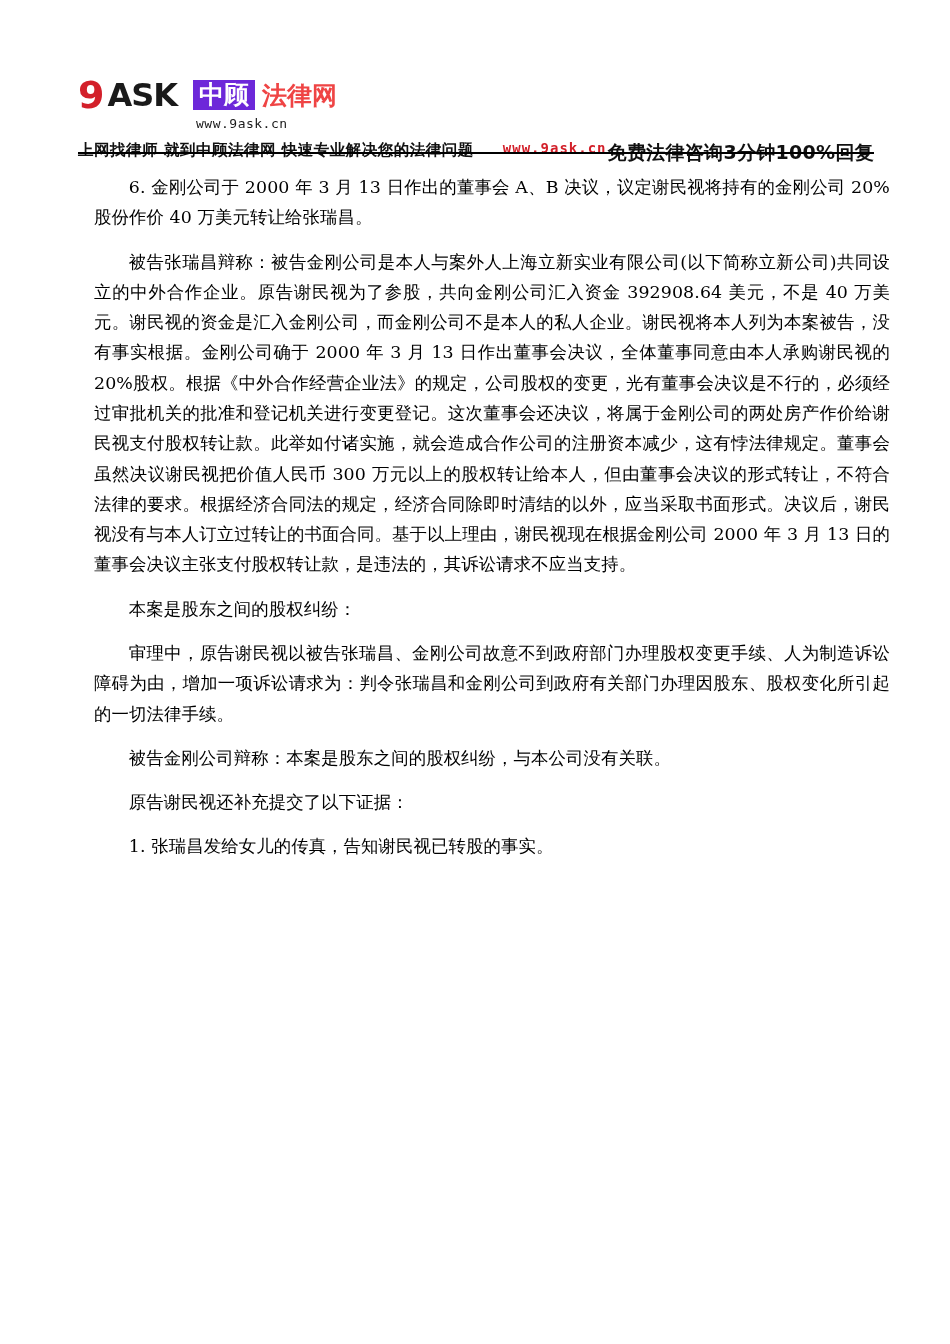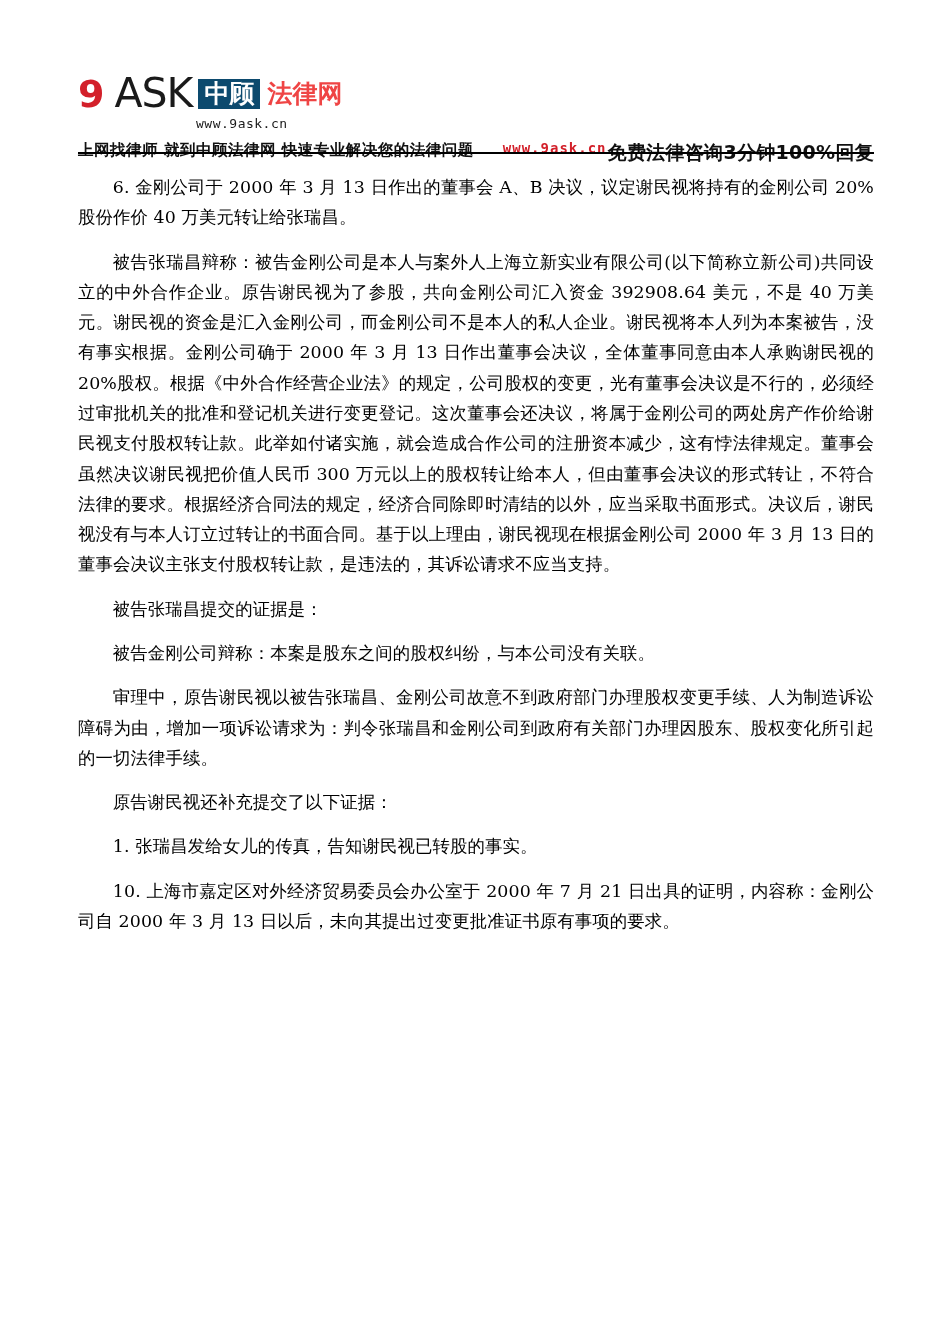--- a/index.html
+++ b/index.html
@@ -43,34 +43,34 @@
   }
   .logo-9 {
     position: relative;
     font-size: 38px;
     font-weight: bold;
     color: #d3202a;
     line-height: 1;
     letter-spacing: -1px;
   }
   .logo-ask {
-    font-size: 41px;
-    font-weight: normal;
+    font-size: 32px;
+    font-weight: bold;
     color: #1a1a1a;
     line-height: 1;
     letter-spacing: -1px;
-    margin-left: 11px;
+    margin-left: 4px;
   }
   .logo-cn {
-    background: #0c4a6e;
+    background: #6d28d9;
     color: #ffffff;
     font-size: 25px;
     font-weight: bold;
     padding: 2px 6px 3px 6px;
-    margin-left: 6px;
+    margin-left: 16px;
     line-height: 1;
   }
   .logo-fl {
     color: #ef4444;
     font-size: 25px;
     font-weight: bold;
     margin-left: 7px;
     line-height: 1;
   }
   .logo-url {
@@ -111,21 +111,21 @@
     left: 0;
     bottom: 0;
     width: 796px;
     height: 2px;
     background: #000000;
   }
 
   
   .content {
     position: absolute;
-    left: 78px;
+    left: 94px;
     top: 172px;
     width: 796px;
   }
   p.para {
     margin: 0 0 14px 0;
     font-size: 17.4px;
     line-height: 1.74;
     text-align: justify;
     text-justify: inter-ideograph;
     text-indent: 2em;
@@ -154,21 +154,20 @@
       <span class="tagline-left">上网找律师  就到中顾法律网  快速专业解决您的法律问题</span>
       <span class="tagline-mid">www.9ask.cn</span>
       <span class="tagline-right">免费法律咨询3分钟100%回复</span>
     </div>
     <div class="banner-rule"></div>
   </div>
 
   <div class="content">
     <p class="para">6. 金刚公司于 2000 年 3 月 13 日作出的董事会 A、B 决议，议定谢民视将持有的金刚公司 20% 股份作价 40 万美元转让给张瑞昌。</p>
     <p class="para">被告张瑞昌辩称：被告金刚公司是本人与案外人上海立新实业有限公司(以下简称立新公司)共同设立的中外合作企业。原告谢民视为了参股，共向金刚公司汇入资金 392908.64 美元，不是 40 万美元。谢民视的资金是汇入金刚公司，而金刚公司不是本人的私人企业。谢民视将本人列为本案被告，没有事实根据。金刚公司确于 2000 年 3 月 13 日作出董事会决议，全体董事同意由本人承购谢民视的 20%股权。根据《中外合作经营企业法》的规定，公司股权的变更，光有董事会决议是不行的，必须经过审批机关的批准和登记机关进行变更登记。这次董事会还决议，将属于金刚公司的两处房产作价给谢民视支付股权转让款。此举如付诸实施，就会造成合作公司的注册资本减少，这有悖法律规定。董事会虽然决议谢民视把价值人民币 300 万元以上的股权转让给本人，但由董事会决议的形式转让，不符合法律的要求。根据经济合同法的规定，经济合同除即时清结的以外，应当采取书面形式。决议后，谢民视没有与本人订立过转让的书面合同。基于以上理由，谢民视现在根据金刚公司 2000 年 3 月 13 日的董事会决议主张支付股权转让款，是违法的，其诉讼请求不应当支持。</p>
-    <p class="para">被告张瑞昌提交的证据是：</p>
+    <p class="para">本案是股东之间的股权纠纷：</p>
+    <p class="para">审理中，原告谢民视以被告张瑞昌、金刚公司故意不到政府部门办理股权变更手续、人为制造诉讼障碍为由，增加一项诉讼请求为：判令张瑞昌和金刚公司到政府有关部门办理因股东、股权变化所引起的一切法律手续。</p>
     <p class="para">被告金刚公司辩称：本案是股东之间的股权纠纷，与本公司没有关联。</p>
-    <p class="para">审理中，原告谢民视以被告张瑞昌、金刚公司故意不到政府部门办理股权变更手续、人为制造诉讼障碍为由，增加一项诉讼请求为：判令张瑞昌和金刚公司到政府有关部门办理因股东、股权变化所引起的一切法律手续。</p>
     <p class="para">原告谢民视还补充提交了以下证据：</p>
     <p class="para">1. 张瑞昌发给女儿的传真，告知谢民视已转股的事实。</p>
-    <p class="para">10. 上海市嘉定区对外经济贸易委员会办公室于 2000 年 7 月 21 日出具的证明，内容称：金刚公司自 2000 年 3 月 13 日以后，未向其提出过变更批准证书原有事项的要求。</p>
   </div>
 
 </div>
 
 </body></html>

